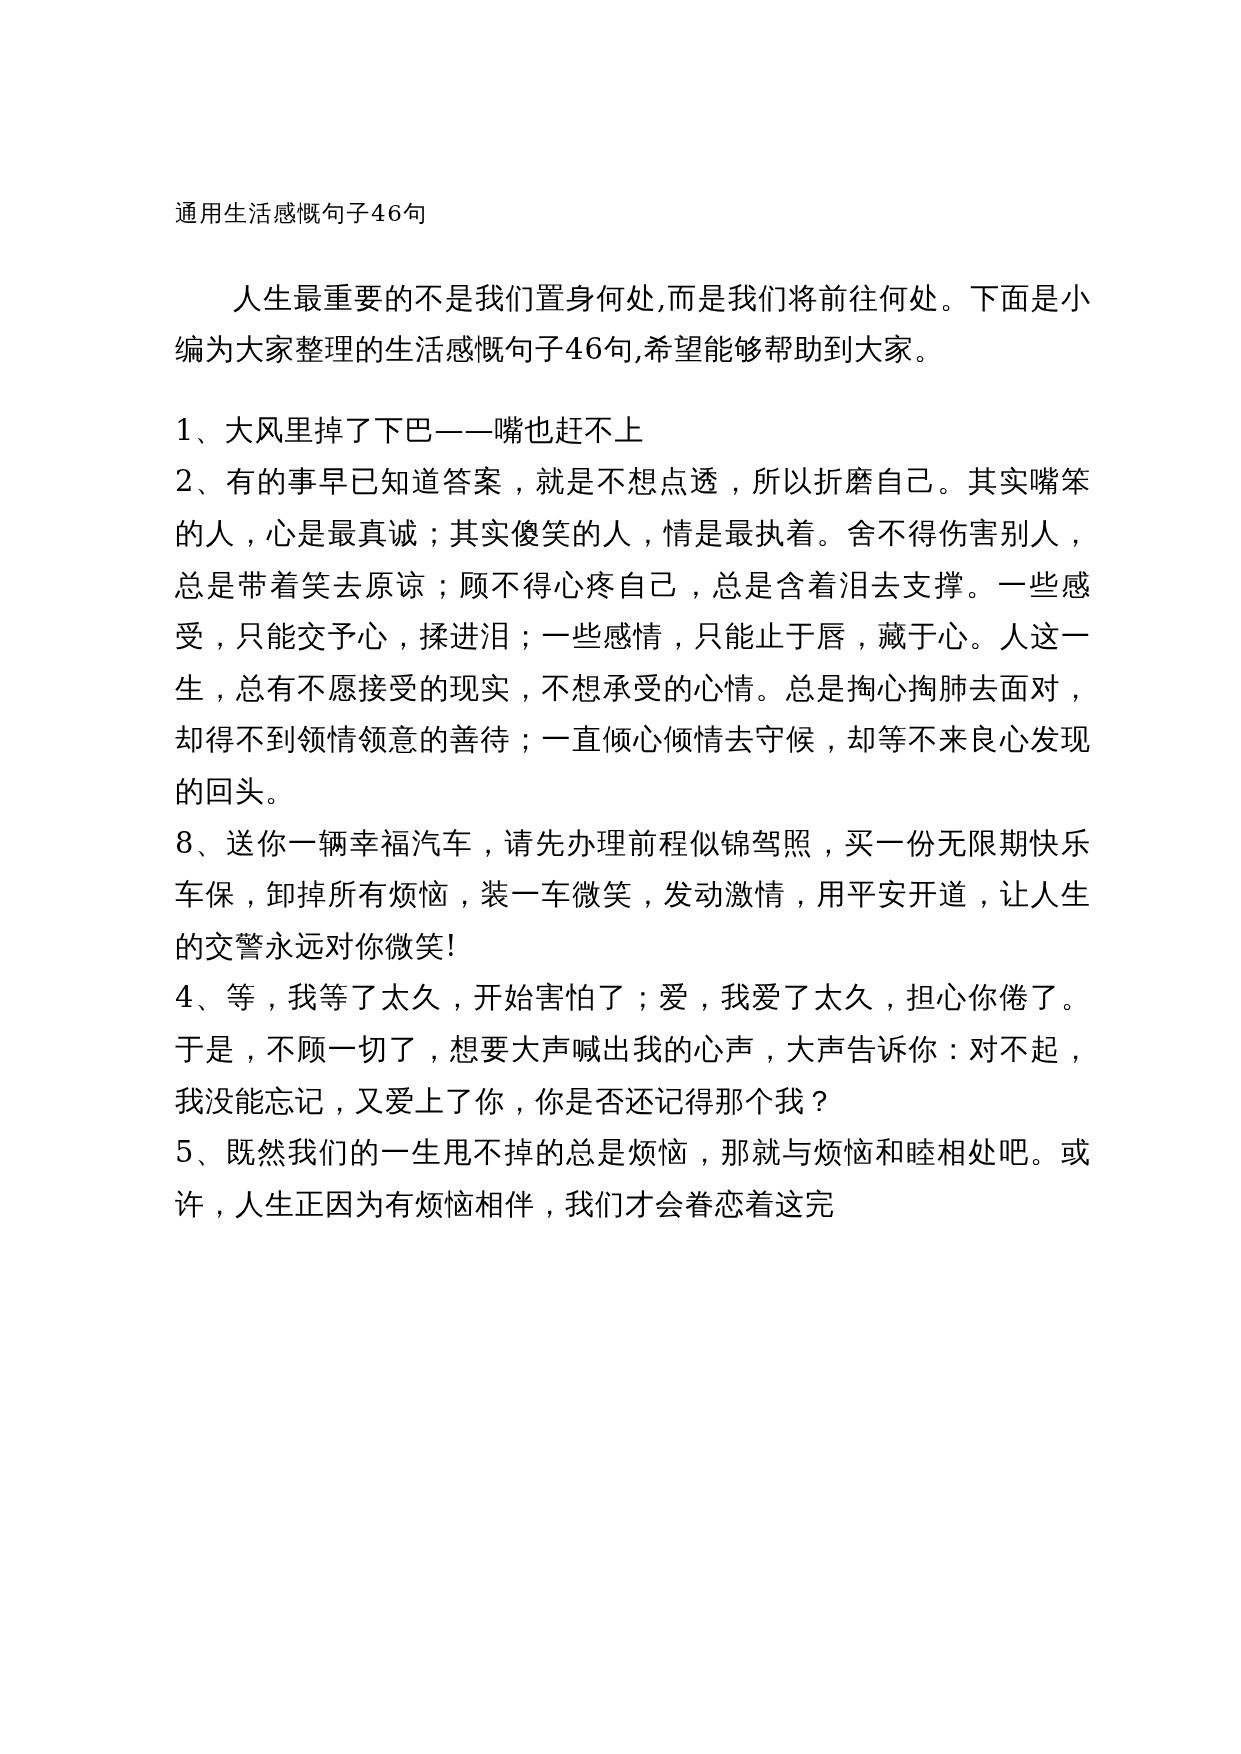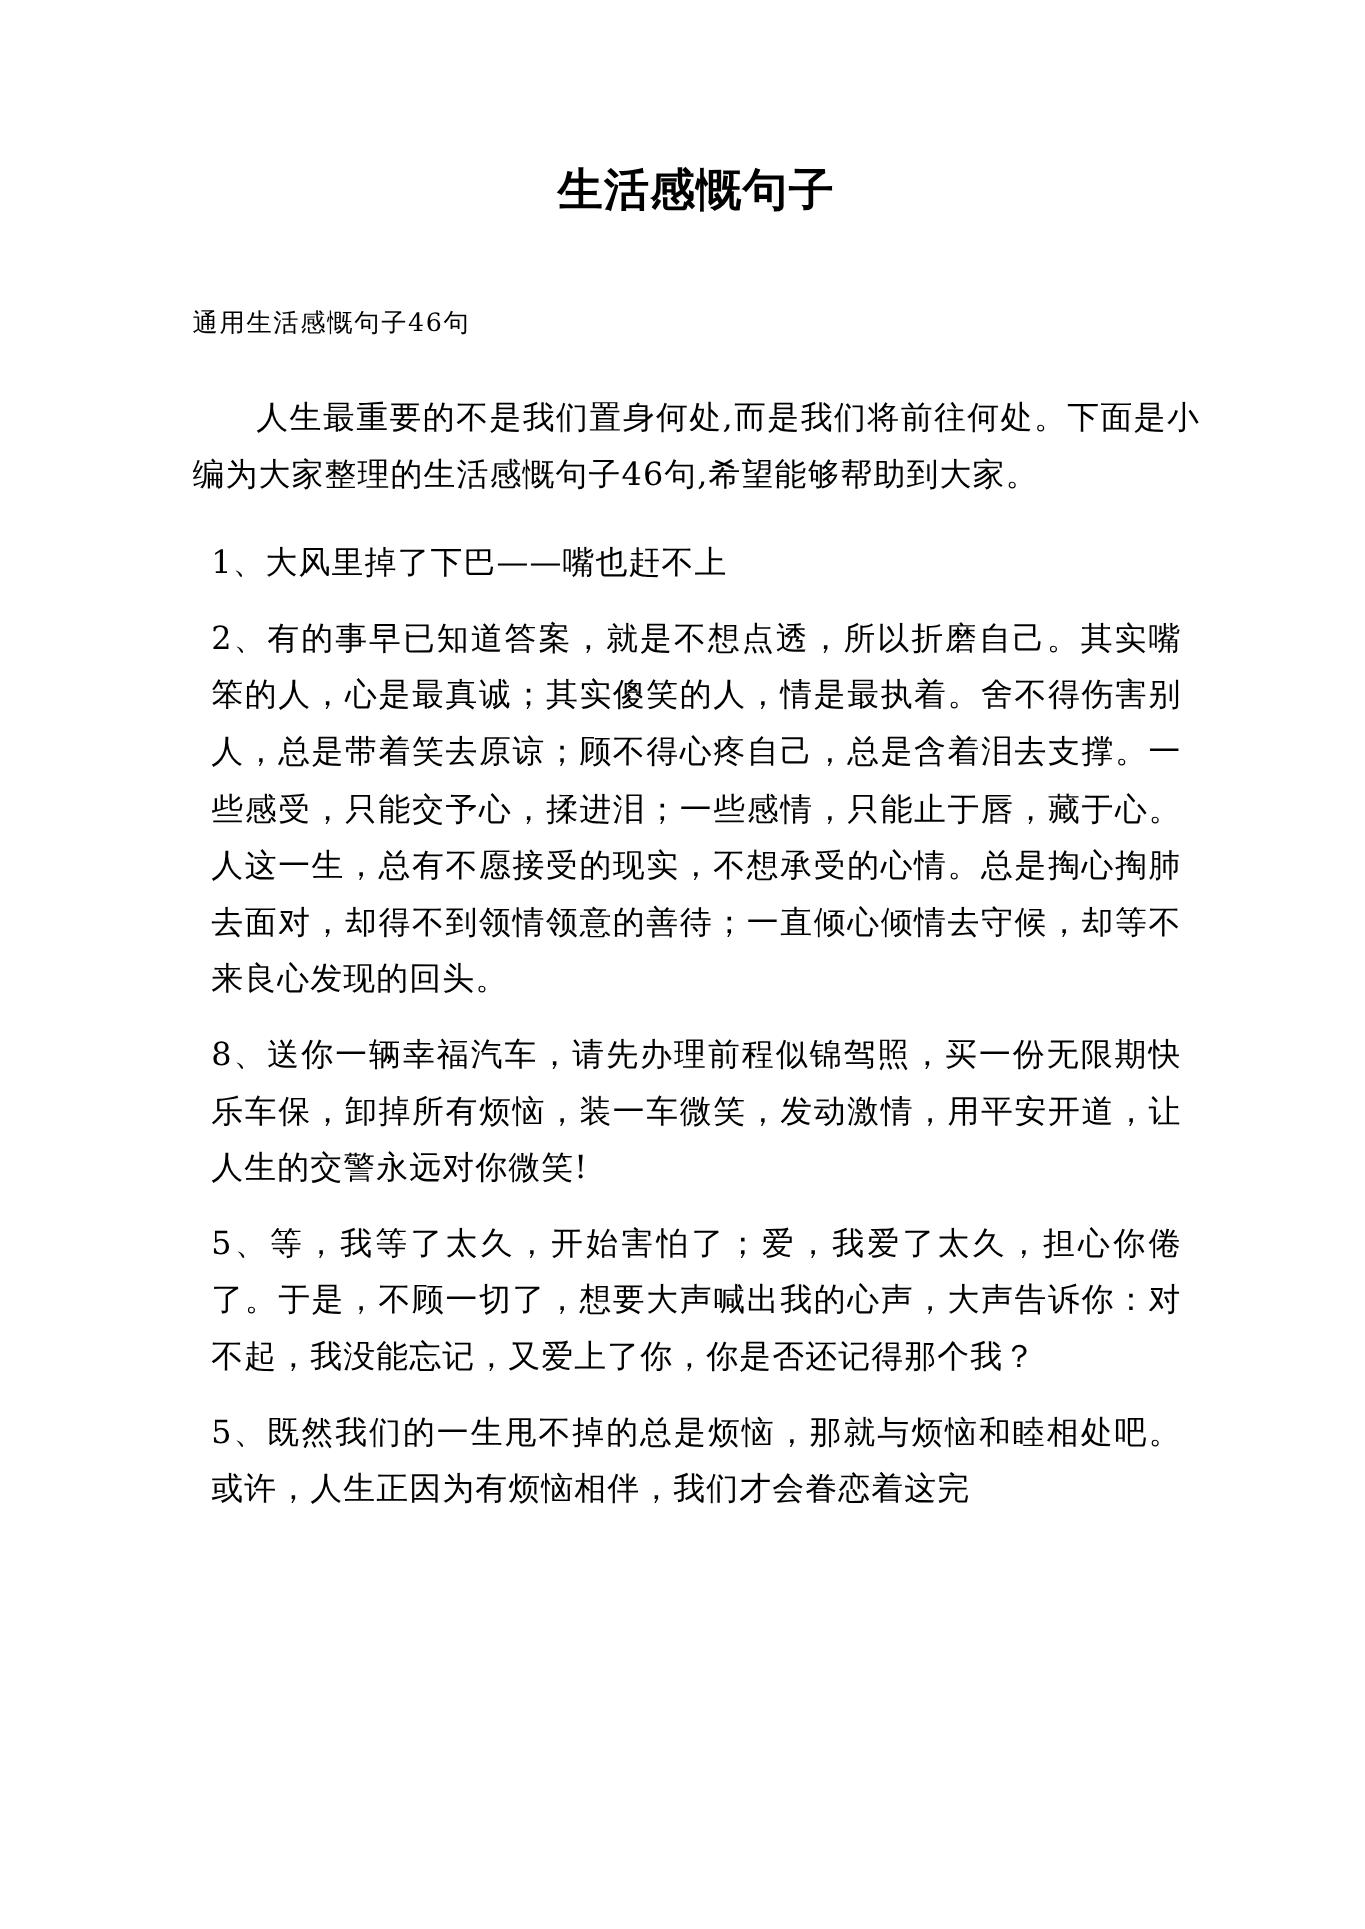--- a/index.html
+++ b/index.html
@@ -43,40 +43,39 @@
     line-height: 1.78;
     letter-spacing: 1px;
     text-indent: 2em;
     text-align: justify;
   }
   .para {
     font-size: 29px;
     line-height: 1.78;
     letter-spacing: 1px;
     text-align: justify;
-    margin: 17px;
+    margin: 0;
   }
   .para + .para {
     margin-top: 0;
   }
 </style>
 </head>
 <body>
 
 <div class="page">
 
-  <h1 class="doc-title">生活感慨句子</h1>
 
   <div class="subtitle">通用生活感慨句子46句</div>
 
   <p class="intro">人生最重要的不是我们置身何处,而是我们将前往何处。下面是小编为大家整理的生活感慨句子46句,希望能够帮助到大家。</p>
 
   <p class="para">1、大风里掉了下巴——嘴也赶不上</p>
 
   <p class="para">2、有的事早已知道答案，就是不想点透，所以折磨自己。其实嘴笨的人，心是最真诚；其实傻笑的人，情是最执着。舍不得伤害别人，总是带着笑去原谅；顾不得心疼自己，总是含着泪去支撑。一些感受，只能交予心，揉进泪；一些感情，只能止于唇，藏于心。人这一生，总有不愿接受的现实，不想承受的心情。总是掏心掏肺去面对，却得不到领情领意的善待；一直倾心倾情去守候，却等不来良心发现的回头。</p>
 
   <p class="para">8、送你一辆幸福汽车，请先办理前程似锦驾照，买一份无限期快乐车保，卸掉所有烦恼，装一车微笑，发动激情，用平安开道，让人生的交警永远对你微笑!</p>
 
-  <p class="para">5、等，我等了太久，开始害怕了；爱，我爱了太久，担心你倦了。于是，不顾一切了，想要大声喊出我的心声，大声告诉你：对不起，我没能忘记，又爱上了你，你是否还记得那个我？</p>
+  <p class="para">4、等，我等了太久，开始害怕了；爱，我爱了太久，担心你倦了。于是，不顾一切了，想要大声喊出我的心声，大声告诉你：对不起，我没能忘记，又爱上了你，你是否还记得那个我？</p>
 
   <p class="para">5、既然我们的一生甩不掉的总是烦恼，那就与烦恼和睦相处吧。或许，人生正因为有烦恼相伴，我们才会眷恋着这完</p>
 
 </div>
 
 </body></html>

